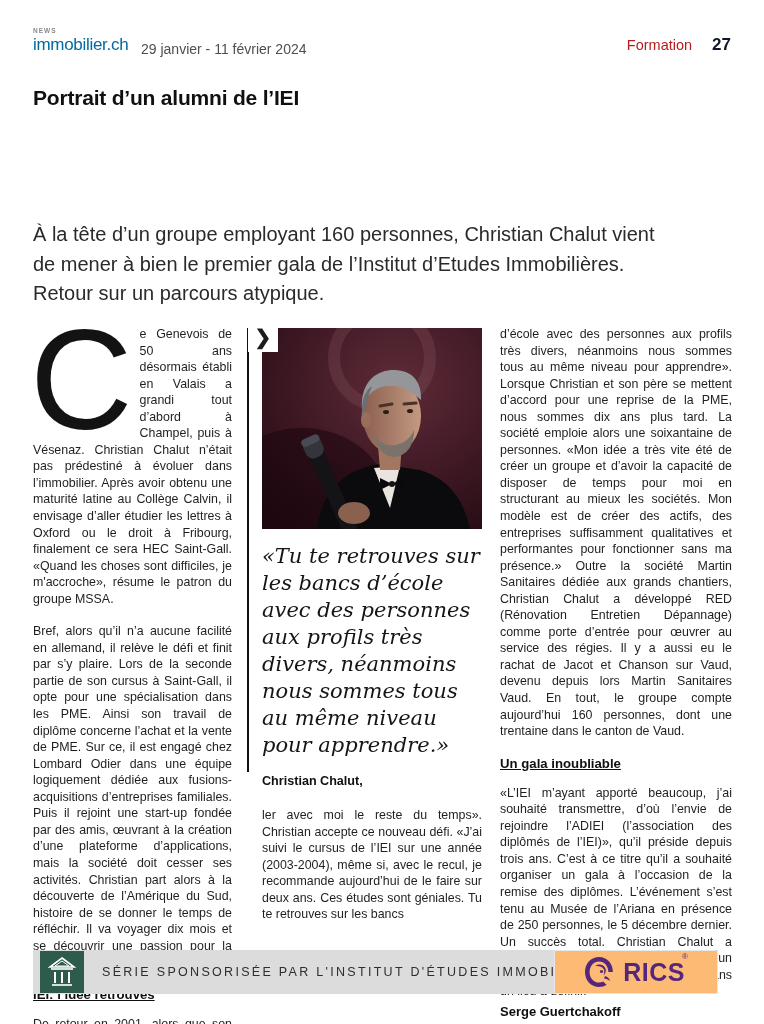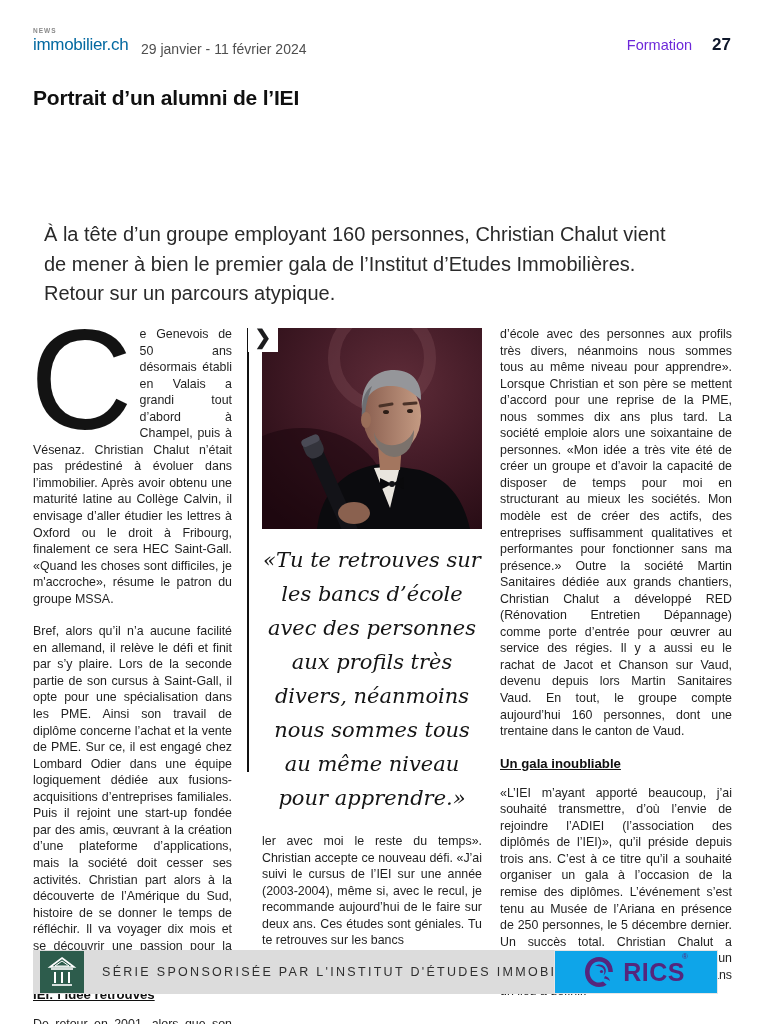--- a/index.html
+++ b/index.html
@@ -6,29 +6,29 @@
   .page{position:relative;width:764px;height:1024px;background:#ffffff;margin:0 auto;
         font-family:"Liberation Sans",sans-serif;color:#1f1f1f;overflow:hidden;}
 
   
   .hdr{position:absolute;top:28px;left:33px;right:33px;height:34px;}
   .brand{position:absolute;left:0;top:0;line-height:1;}
   .brand-top{display:block;font-size:6.5px;letter-spacing:1px;color:#8a8a8a;font-weight:700;margin-bottom:1px;}
   .brand-name{display:block;font-size:17px;font-weight:400;color:#0369a1;letter-spacing:-0.3px;}
   .hdr-date{position:absolute;left:108px;top:13px;font-size:14px;color:#4f4f4f;}
   .hdr-right{position:absolute;right:0;top:7px;display:flex;align-items:baseline;gap:20px;}
-  .hdr-section{font-size:14.5px;color:#6d28d9;}
+  .hdr-section{font-size:14.5px;color:#b91c1c;}
   .hdr-page{font-size:17px;font-weight:700;color:#0f172a;}
 
   
   .kicker{position:absolute;top:86px;left:33px;font-size:21px;font-weight:700;color:#101010;letter-spacing:-0.2px;}
   .title-wrap{position:absolute;top:112px;left:31px;width:720px;height:84px;}
   .title{display:inline-block;font-size:76px;font-weight:700;letter-spacing:-1px;line-height:80px;
          color:#0c0c0c;white-space:nowrap;transform:scaleX(0.64);transform-origin:0 50%;}
-  .standfirst{position:absolute;top:220px;left:44px;width:648px;font-size:20px;line-height:29.5px;
+  .standfirst{position:absolute;top:220px;left:33px;width:648px;font-size:20px;line-height:29.5px;
               color:#2a2a2a;font-weight:400;margin:0;}
 
   
   .col{position:absolute;top:326px;}
   .col1{left:33px;width:199px;}
   .col2{left:262px;width:220px;}
   .col3{left:500px;width:232px;}
   .vrule{position:absolute;left:247px;top:328px;width:1.5px;height:444px;background:#111;}
 
   .body{font-size:12.4px;line-height:16.55px;text-align:justify;margin:0 0 16px 0;color:#1f1f1f;}
@@ -37,32 +37,32 @@
 
   
   .photo{position:relative;width:220px;height:201px;margin:2px 0 14px 0;}
   .photo svg{display:block;width:100%;height:100%;}
   .arrow-badge{position:absolute;top:-6px;left:-14px;width:30px;height:30px;background:#ffffff;
                display:flex;align-items:center;justify-content:center;}
   .arrow-badge span{font-size:20px;font-weight:700;color:#1c1c1e;line-height:1;}
 
   
   .pullquote{font-family:"DejaVu Serif","Liberation Serif",serif;font-style:italic;
-             font-size:21px;line-height:34px;color:#151515;margin:6px 0 14px 0;text-align:center;}
+             font-size:21px;line-height:27px;color:#151515;margin:6px 0 14px 0;}
   .attribution{font-size:12.6px;font-weight:700;line-height:16px;color:#101010;margin-bottom:18px;}
 
   .byline{font-size:13px;font-weight:700;color:#0e0e0e;margin-top:2px;}
 
   
   .strip{position:absolute;left:33px;top:950px;width:685px;height:44px;background:#dcdcdc;
          display:flex;align-items:center;}
   .iei-logo{width:44px;height:42px;background:#2d5c4c;margin-left:7px;flex:0 0 auto;
             display:flex;align-items:center;justify-content:center;}
   .sponsor-text{flex:1;font-size:12.5px;letter-spacing:2.3px;color:#2e2e2e;padding-left:18px;white-space:nowrap;overflow:hidden;}
-  .rics-box{width:164px;height:44px;background:#0ea5e9;flex:0 0 auto;display:flex;align-items:center;
+  .rics-box{width:164px;height:44px;background:#fdba74;flex:0 0 auto;display:flex;align-items:center;
             justify-content:center;gap:6px;border:1px solid #e6e6e6;box-sizing:border-box;}
   .rics-text{font-size:25px;font-weight:700;color:#55267d;letter-spacing:0.5px;line-height:1;}
   .rics-reg{font-size:8px;color:#55267d;vertical-align:top;position:relative;top:-8px;left:-3px;}
 </style>
 </head>
 <body>
 
 <div class="page">
 
   <div class="hdr">
@@ -138,28 +138,30 @@
         </g>
 
         <ellipse cx="92" cy="185" rx="16" ry="11" fill="#8a614f"></ellipse>
       </svg>
       <div class="arrow-badge">
           <span>❯</span>
         </div>
     </figure>
     <blockquote class="pullquote" style="margin:6px 0 14px 0">«Tu te retrouves sur les bancs d’école avec des personnes aux profils très divers, néanmoins nous sommes tous au même niveau pour apprendre.»</blockquote>
     <div class="attribution">
+      <div>Christian Chalut,</div>
     </div>
     <p class="body">ler avec moi le reste du temps». Christian accepte ce nouveau défi. «J’ai suivi le cursus de l’IEI sur une année (2003-2004), même si, avec le recul, je recommande aujourd’hui de le faire sur deux ans. Ces études sont géniales. Tu te retrouves sur les bancs</p>
   </section>
 
   <section class="col col3">
     <p class="body">d’école avec des personnes aux profils très divers, néanmoins nous sommes tous au même niveau pour apprendre». Lorsque Christian et son père se mettent d’accord pour une reprise de la PME, nous sommes dix ans plus tard. La société emploie alors une soixantaine de personnes. «Mon idée a très vite été de créer un groupe et d’avoir la capacité de disposer de temps pour moi en structurant au mieux les sociétés. Mon modèle est de créer des actifs, des entreprises suffisamment qualitatives et performantes pour fonctionner sans ma présence.» Outre la société Martin Sanitaires dédiée aux grands chantiers, Christian Chalut a développé RED (Rénovation Entretien Dépannage) comme porte d’entrée pour œuvrer au service des régies. Il y a aussi eu le rachat de Jacot et Chanson sur Vaud, devenu depuis lors Martin Sanitaires Vaud. En tout, le groupe compte aujourd’hui 160 personnes, dont une trentaine dans le canton de Vaud.</p>
     <h3 class="subhead">Un gala inoubliable</h3>
     <p class="body" style="margin-bottom:4px">«L’IEI m’ayant apporté beaucoup, j’ai souhaité transmettre, d’où l’envie de rejoindre l’ADIEI (l’association des diplômés de l’IEI)», qu’il préside depuis trois ans. C’est à ce titre qu’il a souhaité organiser un gala à l’occasion de la remise des diplômes. L’événement s’est tenu au Musée de l’Ariana en présence de 250 personnes, le 5 décembre dernier. Un succès total. Christian Chalut a accepté de rempiler pour organiser un deuxième gala le 3 décembre 2024 dans un lieu à définir.</p>
+    <div class="byline">Serge Guertchakoff</div>
   </section>
 
   <footer class="strip">
     <div class="iei-logo">
       <svg width="34" height="34" viewBox="0 0 34 34">
         <path d="M17,3 L29,12 L5,12 Z" fill="none" stroke="#ffffff" stroke-width="1.6"></path>
         <path d="M17,6 L24,11 L10,11 Z" fill="none" stroke="#ffffff" stroke-width="1"></path>
         <line x1="6" y1="14" x2="28" y2="14" stroke="#ffffff" stroke-width="1.6"></line>
         <line x1="10" y1="17" x2="10" y2="28" stroke="#ffffff" stroke-width="2"></line>
         <line x1="17" y1="17" x2="17" y2="28" stroke="#ffffff" stroke-width="2"></line>

